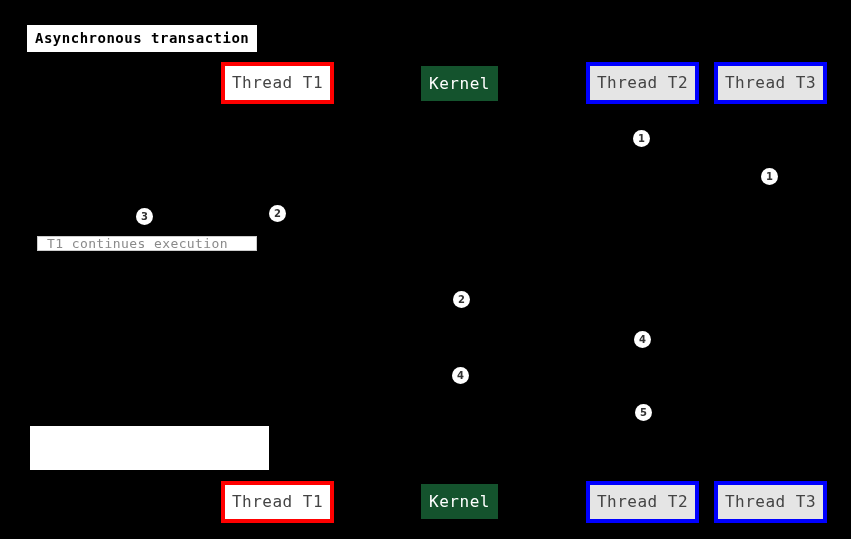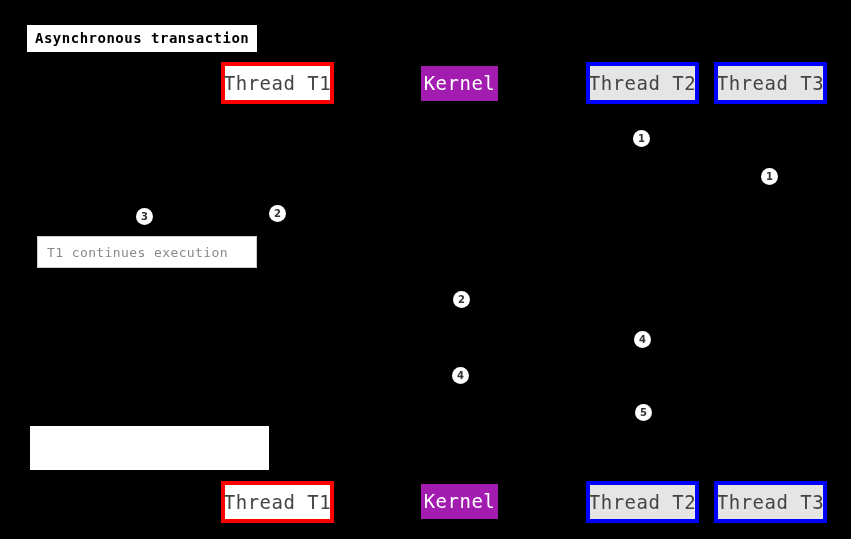--- a/index.html
+++ b/index.html
@@ -30,37 +30,37 @@
     box-sizing: border-box;
   }
 
   
   .participant {
     position: absolute;
     box-sizing: border-box;
     display: flex;
     align-items: center;
     justify-content: center;
-    font-size: 19px;
+    font-size: 16px;
     letter-spacing: 0.5px;
     white-space: nowrap;
     line-height: 1;
   }
   .participant.red {
     background: #ffffff;
     border: 4px solid #ff0000;
     color: #444444;
   }
   .participant.blue-outline {
     background: #e5e5e5;
     border: 4px solid #0000ff;
     color: #444444;
   }
   .participant.blue-solid {
-    background: #a21caf;
+    background: #14532d;
     border: 0;
     color: #ffffff;
   }
 
   
   .lifeline {
     position: absolute;
     width: 1px;
     background: #000000;
   }
@@ -154,21 +154,21 @@
   </div>
 
   <div class="participant blue-outline" style="left:586px; top:481px; width:113px; height:42px;">
     <span>Thread T2</span>
   </div>
 
   <div class="participant blue-outline" style="left:714px; top:481px; width:113px; height:42px;">
     <span>Thread T3</span>
   </div>
 
-  <div class="note" style="left:37px; top:236px; width:220px; height:32px;">
+  <div class="note" style="left:37px; top:236px; width:220px; height:15px;">
     <span>T1 continues execution</span>
   </div>
 
   <div class="note blank" style="left:30px; top:426px; width:239px; height:44px;">
     <span></span>
   </div>
 
   <div class="badge" style="left:633px; top:130px;">1</div>
   <div class="badge" style="left:761px; top:168px;">1</div>
   <div class="badge" style="left:136px; top:208px;">3</div>

